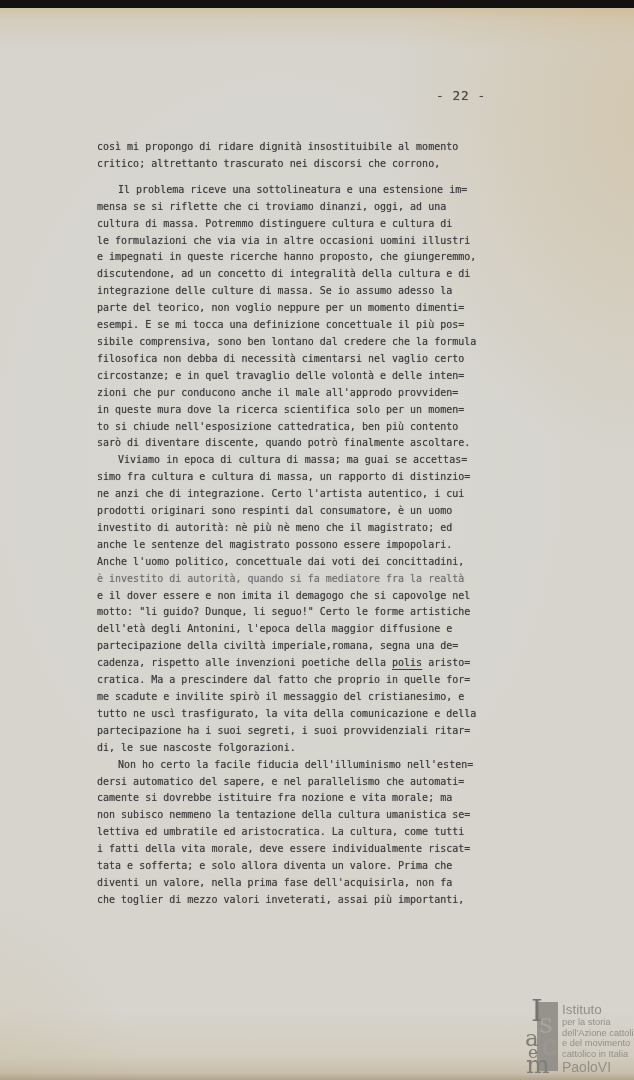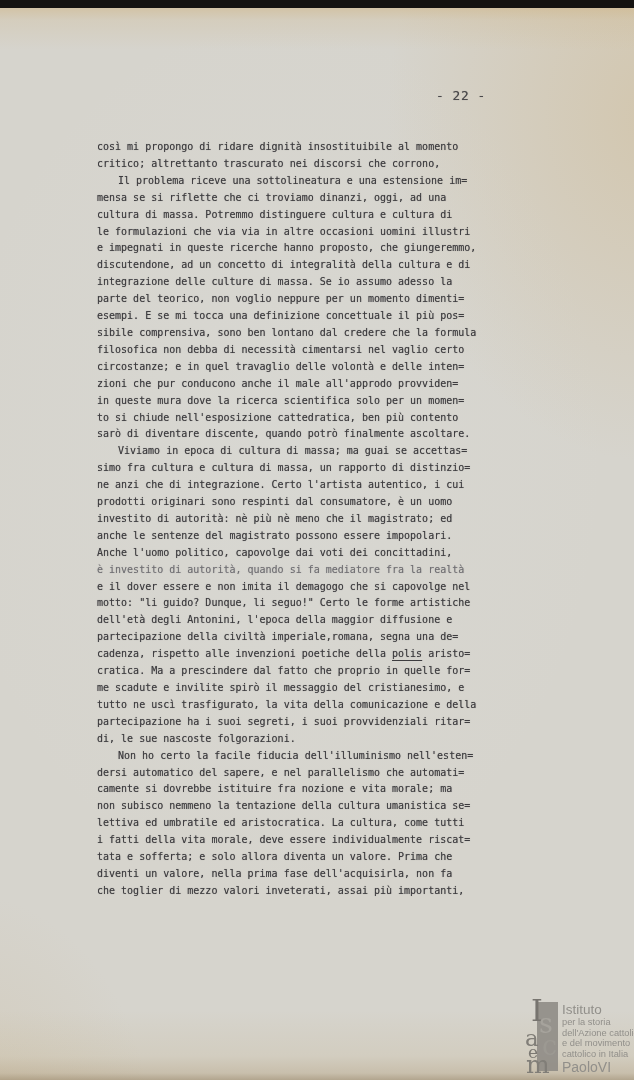--- a/index.html
+++ b/index.html
@@ -34,21 +34,21 @@
     left: 97px; top: 131px;
     width: 472px;
     font-size: 10px;
     line-height: 16.9px;
     color: #3d3c3f;
     text-shadow: 0 0 0.7px rgba(61,60,63,0.6);
   }
   .line { white-space: pre; }
   .line.indent { padding-left: 21px; }
   .line.faded { color: #6f6e72; text-shadow: 0 0 0.8px rgba(111,110,114,0.5); }
-  .para.gap { }
+  .para.gap { margin-top: 9px; }
   .u { text-decoration: underline; text-underline-offset: 2.5px; }
 
   
   .logo {
     position: absolute;
     left: 526px; top: 992px;
     width: 106px; height: 80px;
   }
   .logo .bar {
     position: absolute;
@@ -107,21 +107,21 @@
         <div class="line"><span>to si chiude nell'esposizione cattedratica, ben più contento</span></div>
         <div class="line"><span>sarò di diventare discente, quando potrò finalmente ascoltare.</span></div>
       </div>
       <div class="para">
         <div class="line indent"><span>Viviamo in epoca di cultura di massa; ma guai se accettas=</span></div>
         <div class="line"><span>simo fra cultura e cultura di massa, un rapporto di distinzio=</span></div>
         <div class="line"><span>ne anzi che di integrazione. Certo l'artista autentico, i cui</span></div>
         <div class="line"><span>prodotti originari sono respinti dal consumatore, è un uomo</span></div>
         <div class="line"><span>investito di autorità: nè più nè meno che il magistrato; ed</span></div>
         <div class="line"><span>anche le sentenze del magistrato possono essere impopolari.</span></div>
-        <div class="line"><span>Anche l'uomo politico, capovolge dai voti dei concittadini,</span></div>
+        <div class="line"><span>Anche l'uomo politico, concettuale dai voti dei concittadini,</span></div>
         <div class="line faded"><span>è investito di autorità, quando si fa mediatore fra la realtà</span></div>
         <div class="line"><span>e il dover essere e non imita il demagogo che si capovolge nel</span></div>
         <div class="line"><span>motto: "li guido? Dunque, li seguo!" Certo le forme artistiche</span></div>
         <div class="line"><span>dell'età degli Antonini, l'epoca della maggior diffusione e</span></div>
         <div class="line"><span>partecipazione della civiltà imperiale,romana, segna una de=</span></div>
         <div class="line"><span>cadenza, rispetto alle invenzioni poetiche della </span><span class="u">polis</span><span> aristo=</span></div>
         <div class="line"><span>cratica. Ma a prescindere dal fatto che proprio in quelle for=</span></div>
         <div class="line"><span>me scadute e invilite spirò il messaggio del cristianesimo, e</span></div>
         <div class="line"><span>tutto ne uscì trasfigurato, la vita della comunicazione e della</span></div>
         <div class="line"><span>partecipazione ha i suoi segreti, i suoi provvidenziali ritar=</span></div>

